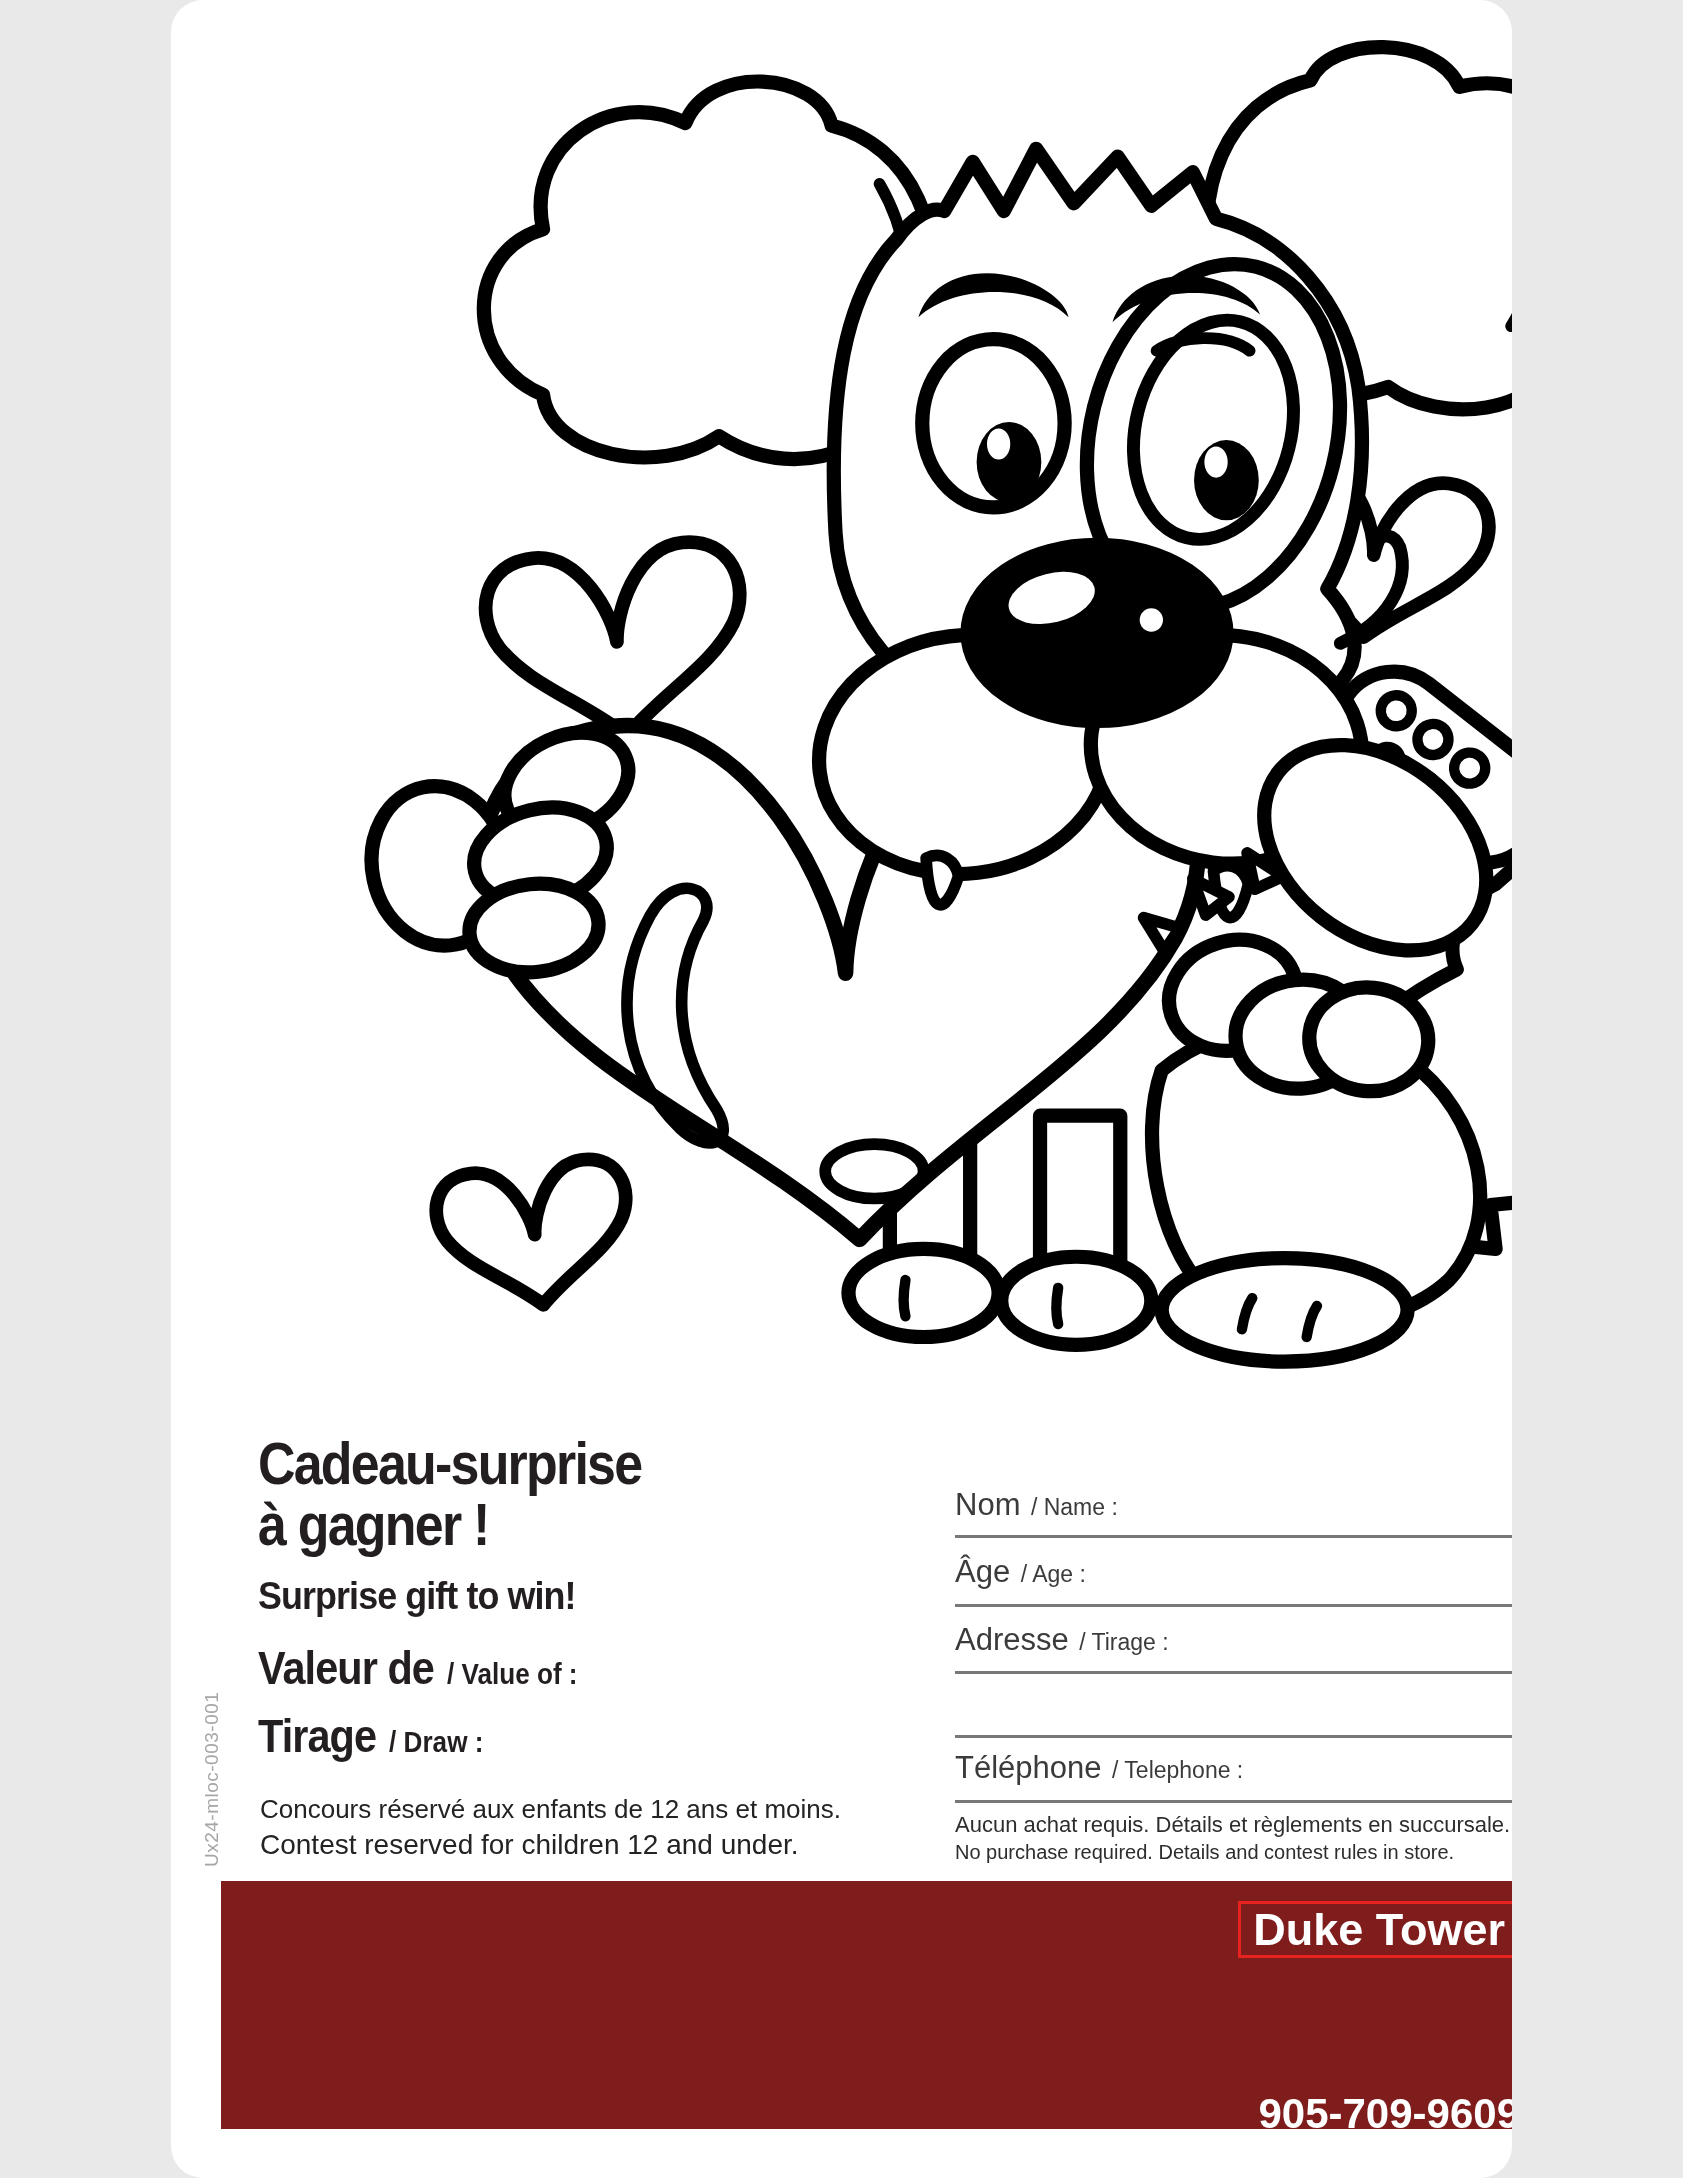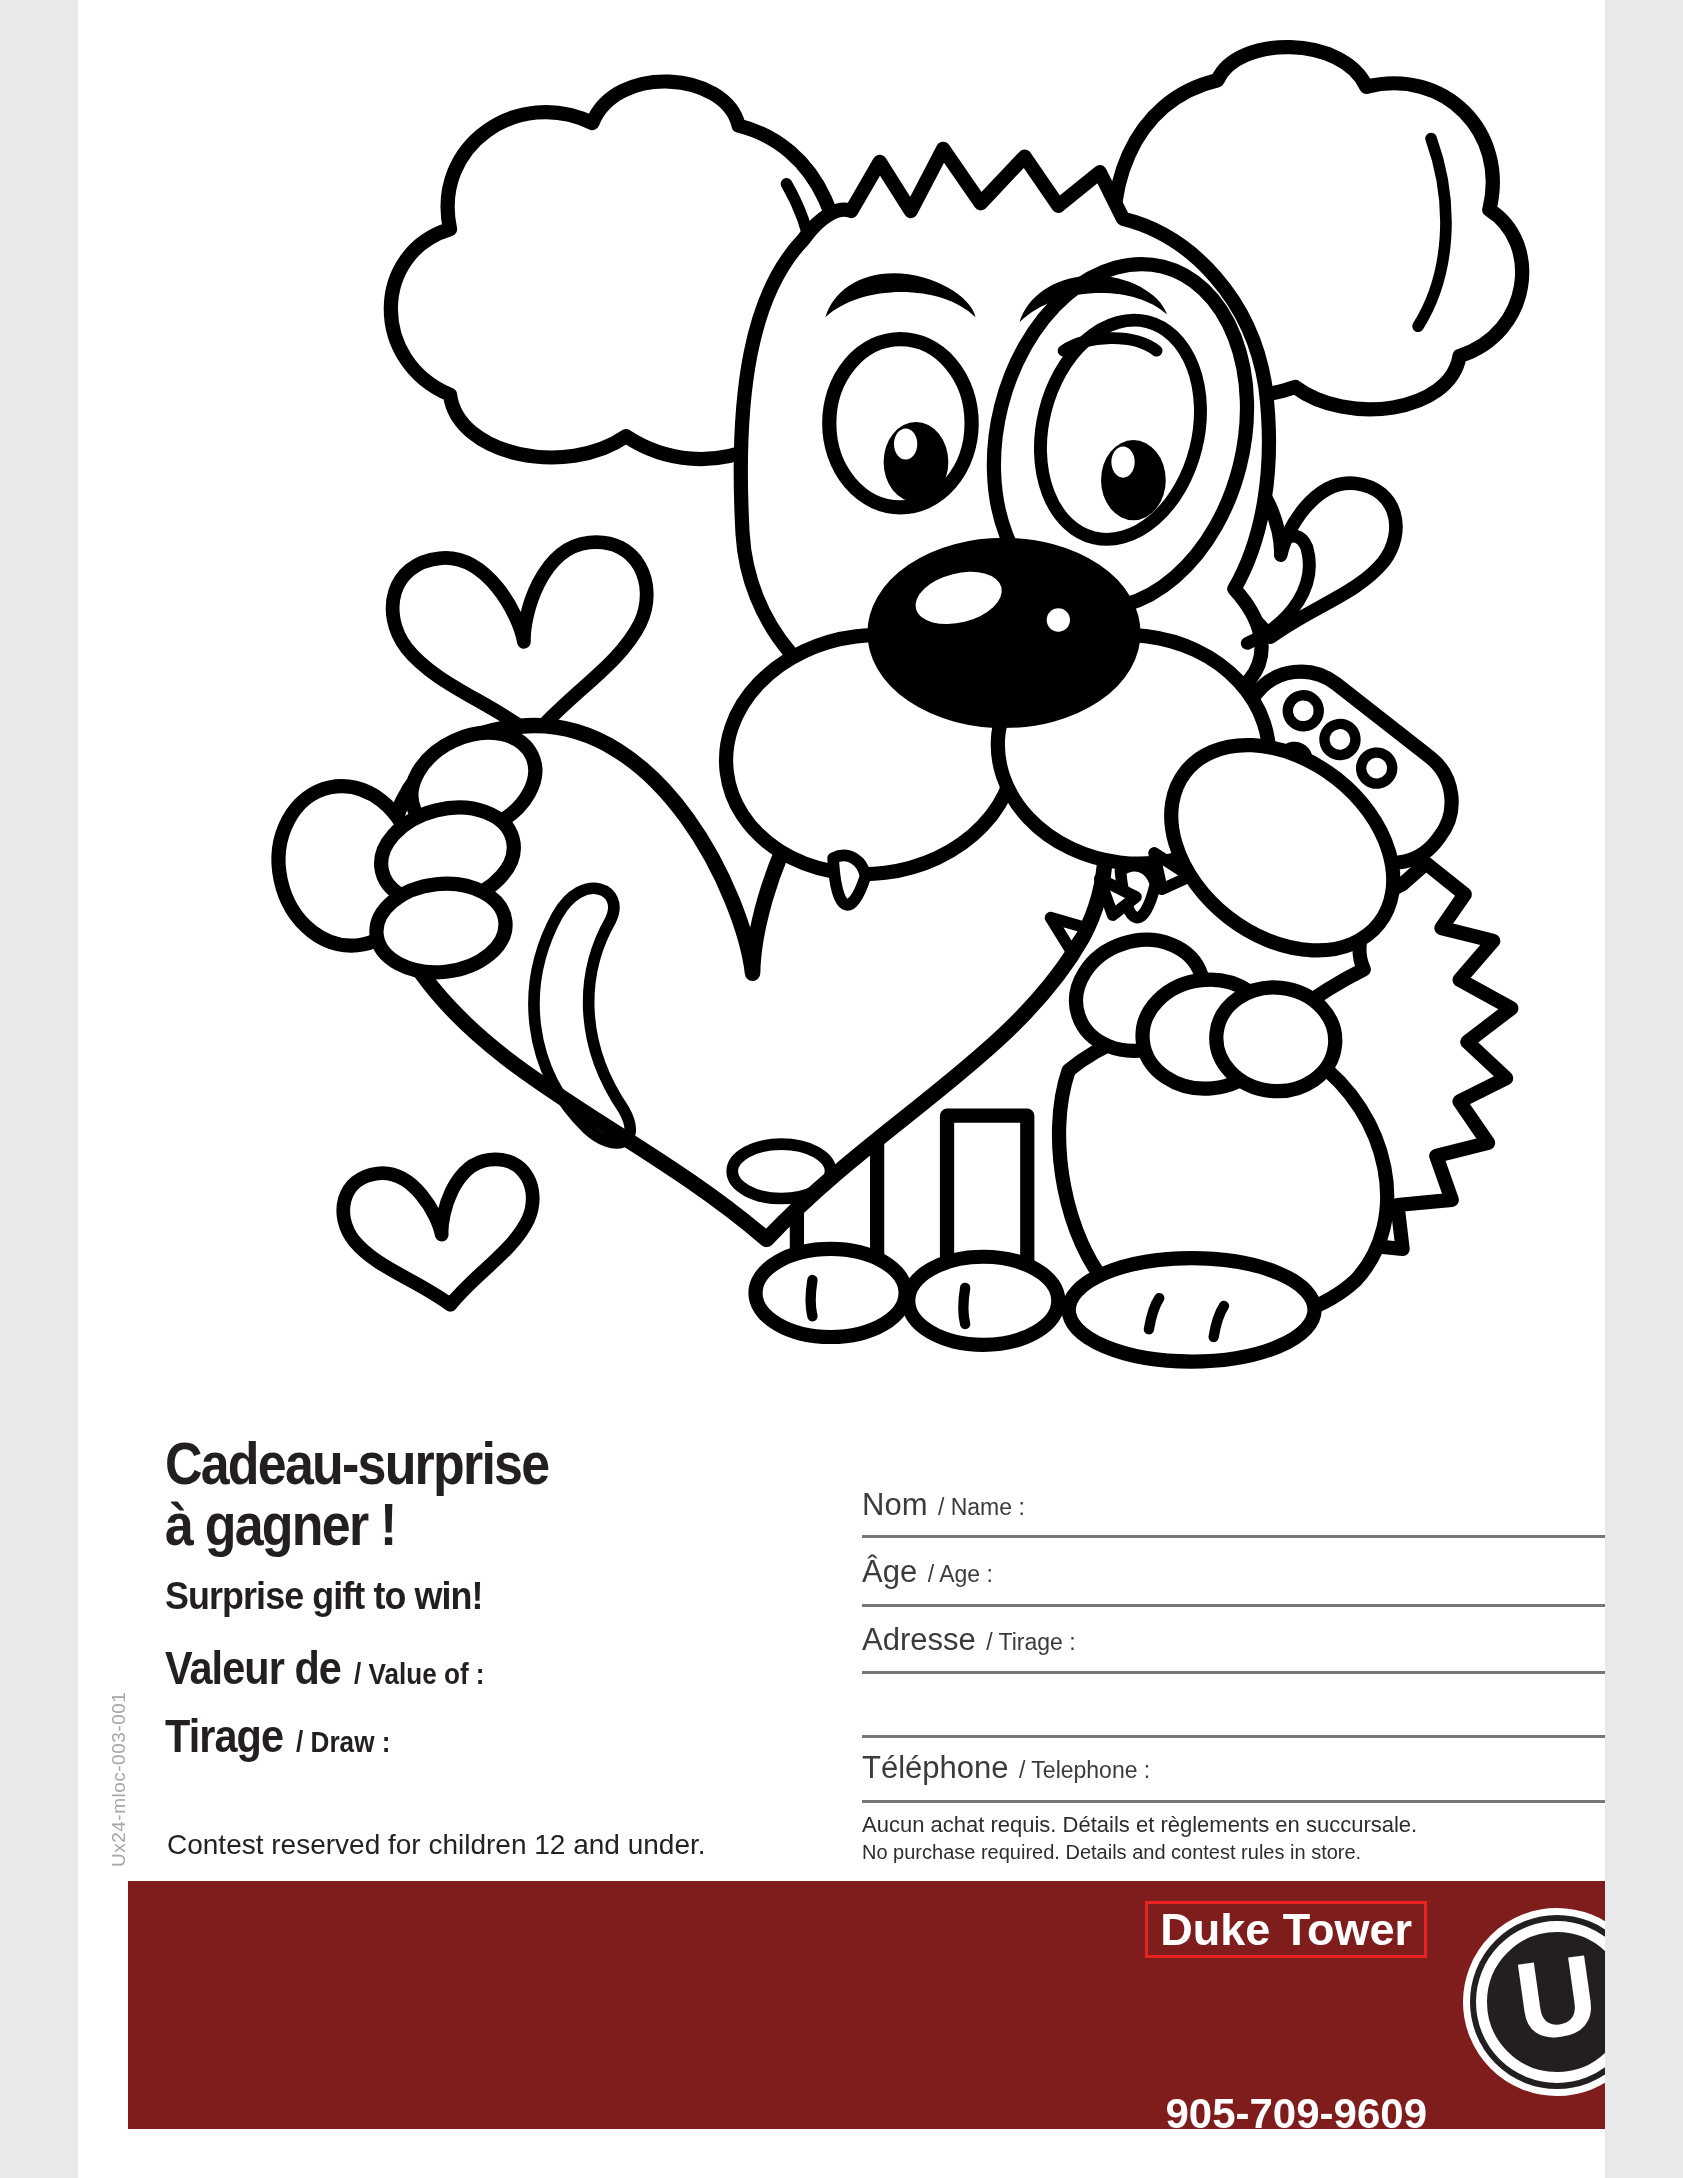--- a/index.html
+++ b/index.html
@@ -1,19 +1,19 @@
 <!DOCTYPE html>
 <html><head>
 <meta charset="utf-8">
 <style>
   * { margin:0; padding:0; box-sizing:border-box; }
   html,body { background:#e9e9e9; }
   .page {
-    position:relative; width:1527px; height:2178px; background:#ffffff;
-    font-family:"Liberation Sans", sans-serif; overflow:hidden; margin:0 auto;
+    position:relative; width:1341px; height:2178px; background:#ffffff;
+    font-family:"Liberation Sans", sans-serif; overflow:hidden; margin:0 auto;border-radius:32px;
   }
 
   
   .illustration { position:absolute; left:149px; top:35px; width:1321px; height:1346px; }
   .illustration path, .illustration ellipse, .illustration rect, .illustration circle { vector-effect:none; }
 
   
   .promo-title-fr {
     position:absolute; left:87px; top:1434px; color:#231f20;
     font-size:59px; font-weight:700; line-height:61px; letter-spacing:-2px;
@@ -190,20 +190,21 @@
 
   <div class="promo-row valeur">
     <span class="fr">Valeur de</span>
     <span class="en">/ Value of :</span>
   </div>
   <div class="promo-row tirage">
     <span class="fr">Tirage</span>
     <span class="en">/ Draw :</span>
   </div>
 
+  <div class="rules-fr">Concours réservé aux enfants de 12 ans et moins.</div>
   <div class="rules-en">Contest reserved for children 12 and under.</div>
 
   <div class="side-code">Ux24-mloc-003-001</div>
 
   <div class="form-label lbl-nom">
     <span class="fr">Nom</span>
     <span class="en">/ Name :</span>
   </div>
   <div class="form-line line-nom"></div>
 

